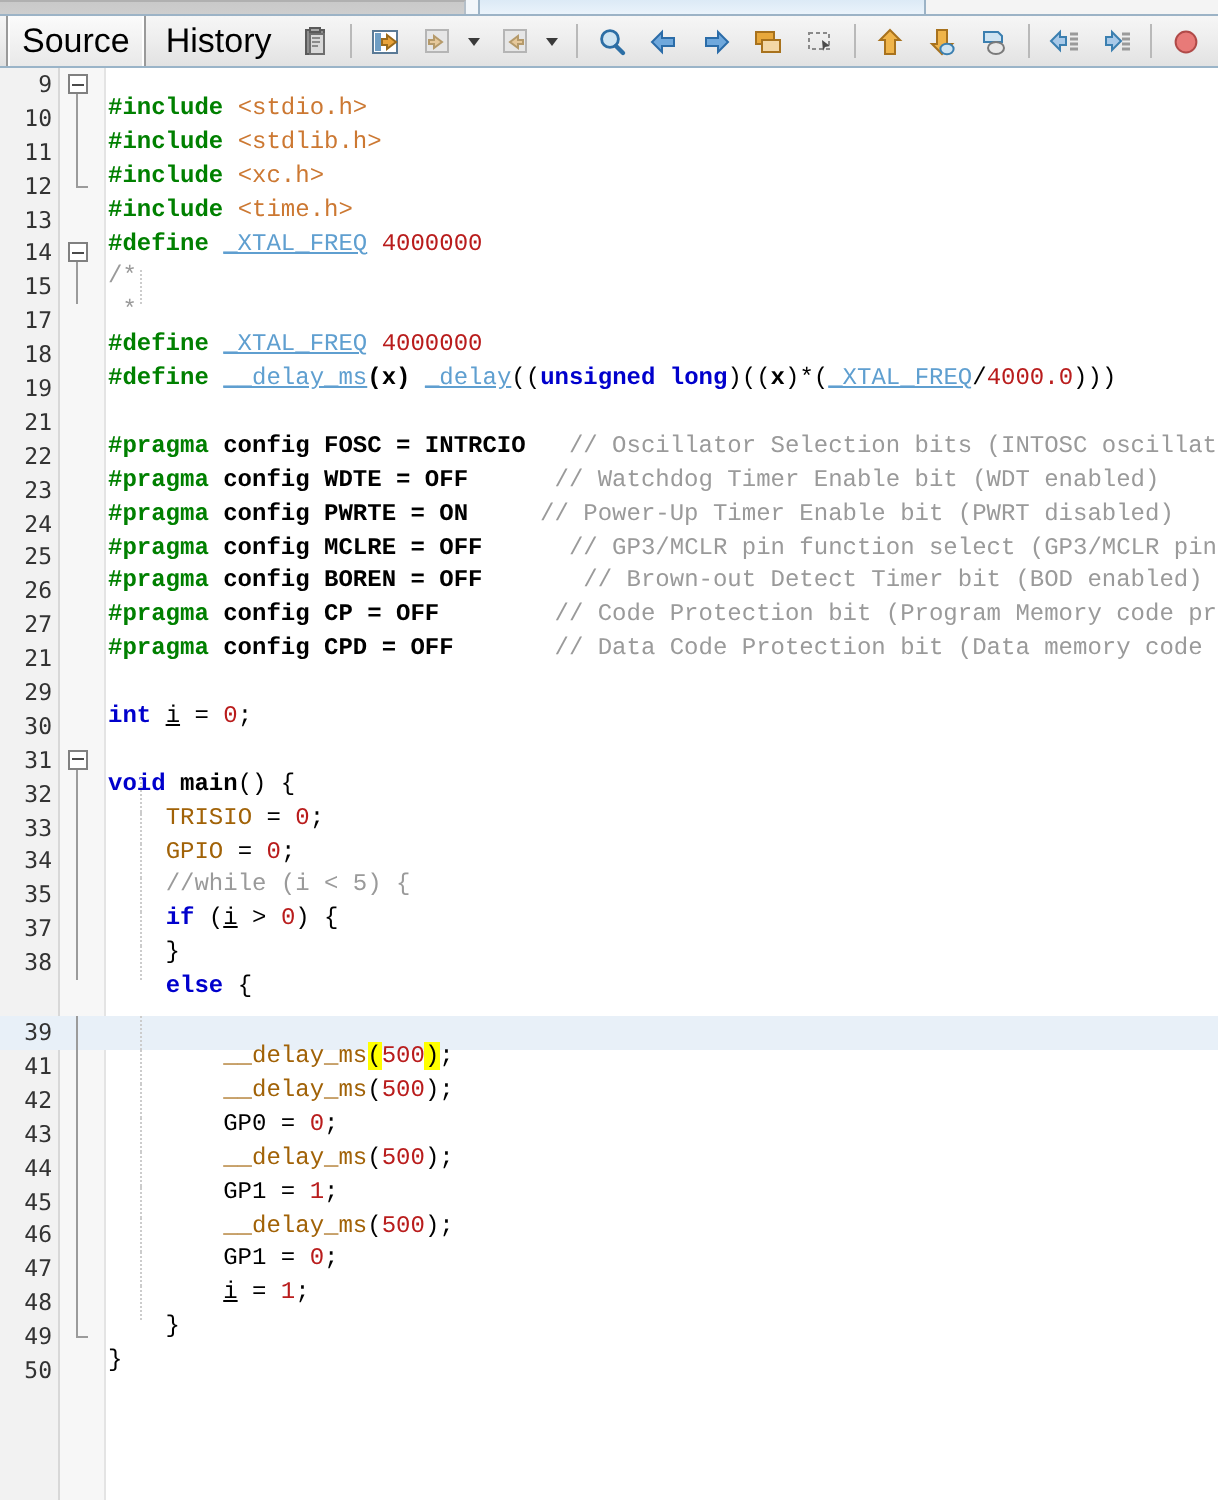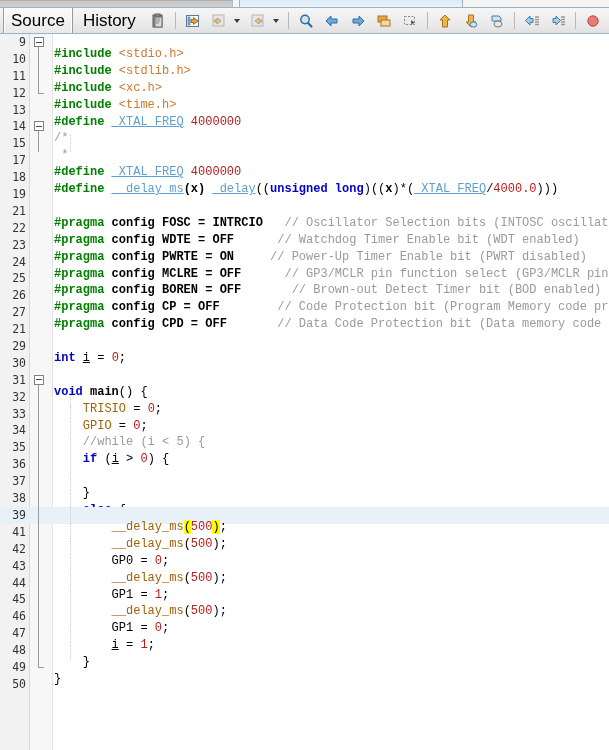--- a/index.html
+++ b/index.html
@@ -135,21 +135,21 @@
   }
 
   .rows { position: absolute; left: 0; top: 0; right: 0; }
 
   .row {
     position: relative;
     height: 16.9px;
     line-height: 16.9px;
     white-space: pre;
   }
-  .row.caret { background: #e8f0f8; }
+  .row.caret { background: #e8f0f8; margin-top: 18px; }
 
   .lnum {
     position: absolute;
     left: 0; top: 0;
     width: 26px;
     text-align: right;
     color: #333333;
     font-family: "DejaVu Sans Mono", "Liberation Mono", monospace;
     font-size: 11.5px;
   }
@@ -395,21 +395,20 @@
         <div class="row"><div class="lnum">26</div><div class="fold"></div><div class="code"><span class="t-macro">#pragma </span><span class="t-fn">config CP = OFF</span><span class="t-plain">        </span><span class="t-cmt">// Code Protection bit (Program Memory code protecti</span></div></div>
         <div class="row"><div class="lnum">27</div><div class="fold"></div><div class="code"><span class="t-macro">#pragma </span><span class="t-fn">config CPD = OFF</span><span class="t-plain">       </span><span class="t-cmt">// Data Code Protection bit (Data memory code protec</span></div></div>
         <div class="row"><div class="lnum">21</div><div class="fold"></div><div class="code">&nbsp;</div></div>
         <div class="row"><div class="lnum">29</div><div class="fold"></div><div class="code"><span class="t-kw">int</span><span class="t-plain"> </span><span class="t-var">i</span><span class="t-plain"> = </span><span class="t-num">0</span><span class="t-plain">;</span></div></div>
         <div class="row"><div class="lnum">30</div><div class="fold"></div><div class="code">&nbsp;</div></div>
         <div class="row"><div class="lnum">31</div><div class="fold"><div class="vline" style="top: 13px;"></div><div class="box"></div></div><div class="code"><span class="t-kw">void</span><span class="t-plain"> </span><span class="t-fn">main</span><span class="t-plain">() {</span></div></div>
         <div class="row"><div class="lnum">32</div><div class="fold"><div class="vline"></div></div><div class="code"><span class="t-plain">    </span><span class="t-fld">TRISIO</span><span class="t-plain"> = </span><span class="t-num">0</span><span class="t-plain">;</span></div><div style="position: absolute; left: 70px; top: 0px; bottom: 0px; width: 0px; border-left: 1px dotted rgb(204, 204, 204);"></div></div>
         <div class="row"><div class="lnum">33</div><div class="fold"><div class="vline"></div></div><div class="code"><span class="t-plain">    </span><span class="t-fld">GPIO</span><span class="t-plain"> = </span><span class="t-num">0</span><span class="t-plain">;</span></div><div style="position: absolute; left: 70px; top: 0px; bottom: 0px; width: 0px; border-left: 1px dotted rgb(204, 204, 204);"></div></div>
         <div class="row"><div class="lnum">34</div><div class="fold"><div class="vline"></div></div><div class="code"><span class="t-plain">    </span><span class="t-cmt">//while (i &lt; 5) {</span></div><div style="position: absolute; left: 70px; top: 0px; bottom: 0px; width: 0px; border-left: 1px dotted rgb(204, 204, 204);"></div></div>
         <div class="row"><div class="lnum">35</div><div class="fold"><div class="vline"></div></div><div class="code"><span class="t-plain">    </span><span class="t-kw">if</span><span class="t-plain"> (</span><span class="t-var">i</span><span class="t-plain"> &gt; </span><span class="t-num">0</span><span class="t-plain">) {</span></div><div style="position: absolute; left: 70px; top: 0px; bottom: 0px; width: 0px; border-left: 1px dotted rgb(204, 204, 204);"></div></div>
-        <div class="row"><div class="lnum">36</div><div class="fold"><div class="vline"></div></div><div class="code">&nbsp;</div><div style="position: absolute; left: 70px; top: 0px; bottom: 0px; width: 0px; border-left: 1px dotted rgb(204, 204, 204);"></div></div>
         <div class="row"><div class="lnum">37</div><div class="fold"><div class="vline"></div></div><div class="code"><span class="t-plain">    }</span></div><div style="position: absolute; left: 70px; top: 0px; bottom: 0px; width: 0px; border-left: 1px dotted rgb(204, 204, 204);"></div></div>
         <div class="row"><div class="lnum">38</div><div class="fold"><div class="vline"></div></div><div class="code"><span class="t-plain">    </span><span class="t-kw">else</span><span class="t-plain"> {</span></div><div style="position: absolute; left: 70px; top: 0px; bottom: 0px; width: 0px; border-left: 1px dotted rgb(204, 204, 204);"></div></div>
         <div class="row caret"><div class="lnum">39</div><div class="fold"><div class="vline"></div></div><div class="code"><span class="t-plain">        </span><span class="t-fld">__delay_ms</span><span class="t-hl">(</span><span class="t-num">500</span><span class="t-hl">)</span><span class="t-plain">;</span></div><div style="position: absolute; left: 70px; top: 0px; bottom: 0px; width: 0px; border-left: 1px dotted rgb(204, 204, 204);"></div></div>
         <div class="row"><div class="lnum">41</div><div class="fold"><div class="vline"></div></div><div class="code"><span class="t-plain">        </span><span class="t-fld">__delay_ms</span><span class="t-plain">(</span><span class="t-num">500</span><span class="t-plain">);</span></div><div style="position: absolute; left: 70px; top: 0px; bottom: 0px; width: 0px; border-left: 1px dotted rgb(204, 204, 204);"></div></div>
         <div class="row"><div class="lnum">42</div><div class="fold"><div class="vline"></div></div><div class="code"><span class="t-plain">        GP0 = </span><span class="t-num">0</span><span class="t-plain">;</span></div><div style="position: absolute; left: 70px; top: 0px; bottom: 0px; width: 0px; border-left: 1px dotted rgb(204, 204, 204);"></div></div>
         <div class="row"><div class="lnum">43</div><div class="fold"><div class="vline"></div></div><div class="code"><span class="t-plain">        </span><span class="t-fld">__delay_ms</span><span class="t-plain">(</span><span class="t-num">500</span><span class="t-plain">);</span></div><div style="position: absolute; left: 70px; top: 0px; bottom: 0px; width: 0px; border-left: 1px dotted rgb(204, 204, 204);"></div></div>
         <div class="row"><div class="lnum">44</div><div class="fold"><div class="vline"></div></div><div class="code"><span class="t-plain">        GP1 = </span><span class="t-num">1</span><span class="t-plain">;</span></div><div style="position: absolute; left: 70px; top: 0px; bottom: 0px; width: 0px; border-left: 1px dotted rgb(204, 204, 204);"></div></div>
         <div class="row"><div class="lnum">45</div><div class="fold"><div class="vline"></div></div><div class="code"><span class="t-plain">        </span><span class="t-fld">__delay_ms</span><span class="t-plain">(</span><span class="t-num">500</span><span class="t-plain">);</span></div><div style="position: absolute; left: 70px; top: 0px; bottom: 0px; width: 0px; border-left: 1px dotted rgb(204, 204, 204);"></div></div>
         <div class="row"><div class="lnum">46</div><div class="fold"><div class="vline"></div></div><div class="code"><span class="t-plain">        GP1 = </span><span class="t-num">0</span><span class="t-plain">;</span></div><div style="position: absolute; left: 70px; top: 0px; bottom: 0px; width: 0px; border-left: 1px dotted rgb(204, 204, 204);"></div></div>
         <div class="row"><div class="lnum">47</div><div class="fold"><div class="vline"></div></div><div class="code"><span class="t-plain">        </span><span class="t-var">i</span><span class="t-plain"> = </span><span class="t-num">1</span><span class="t-plain">;</span></div><div style="position: absolute; left: 70px; top: 0px; bottom: 0px; width: 0px; border-left: 1px dotted rgb(204, 204, 204);"></div></div>

